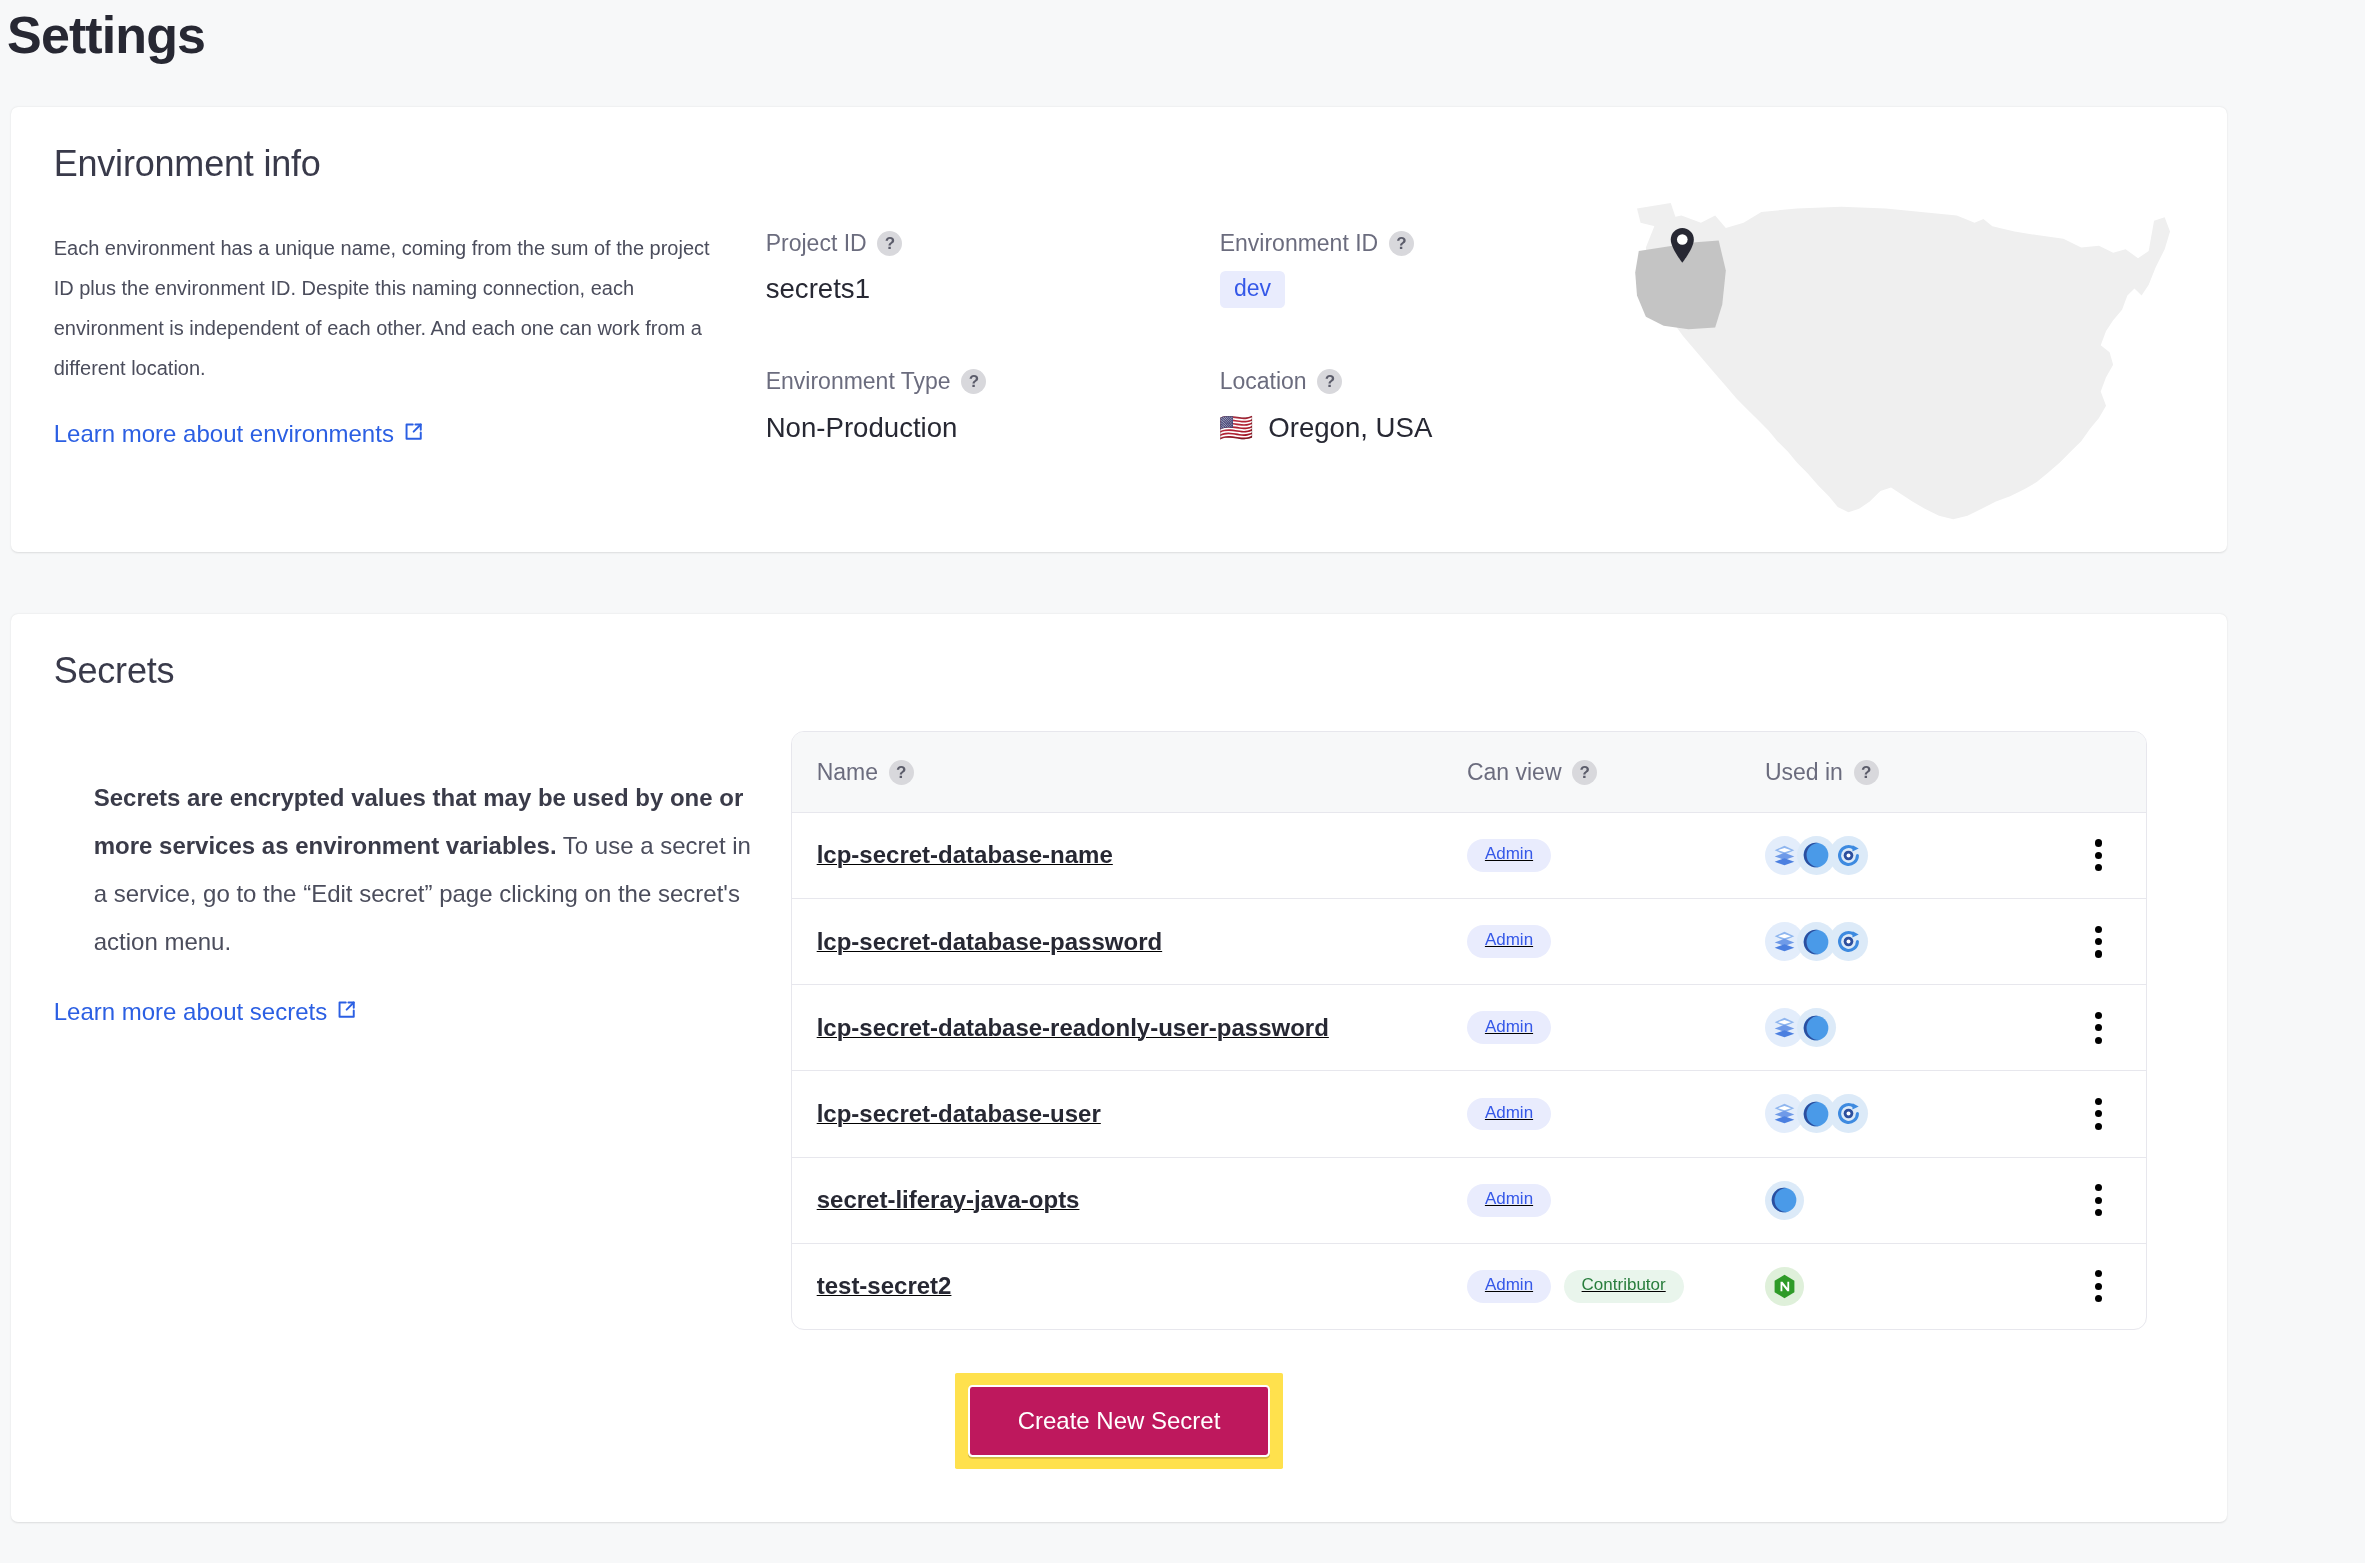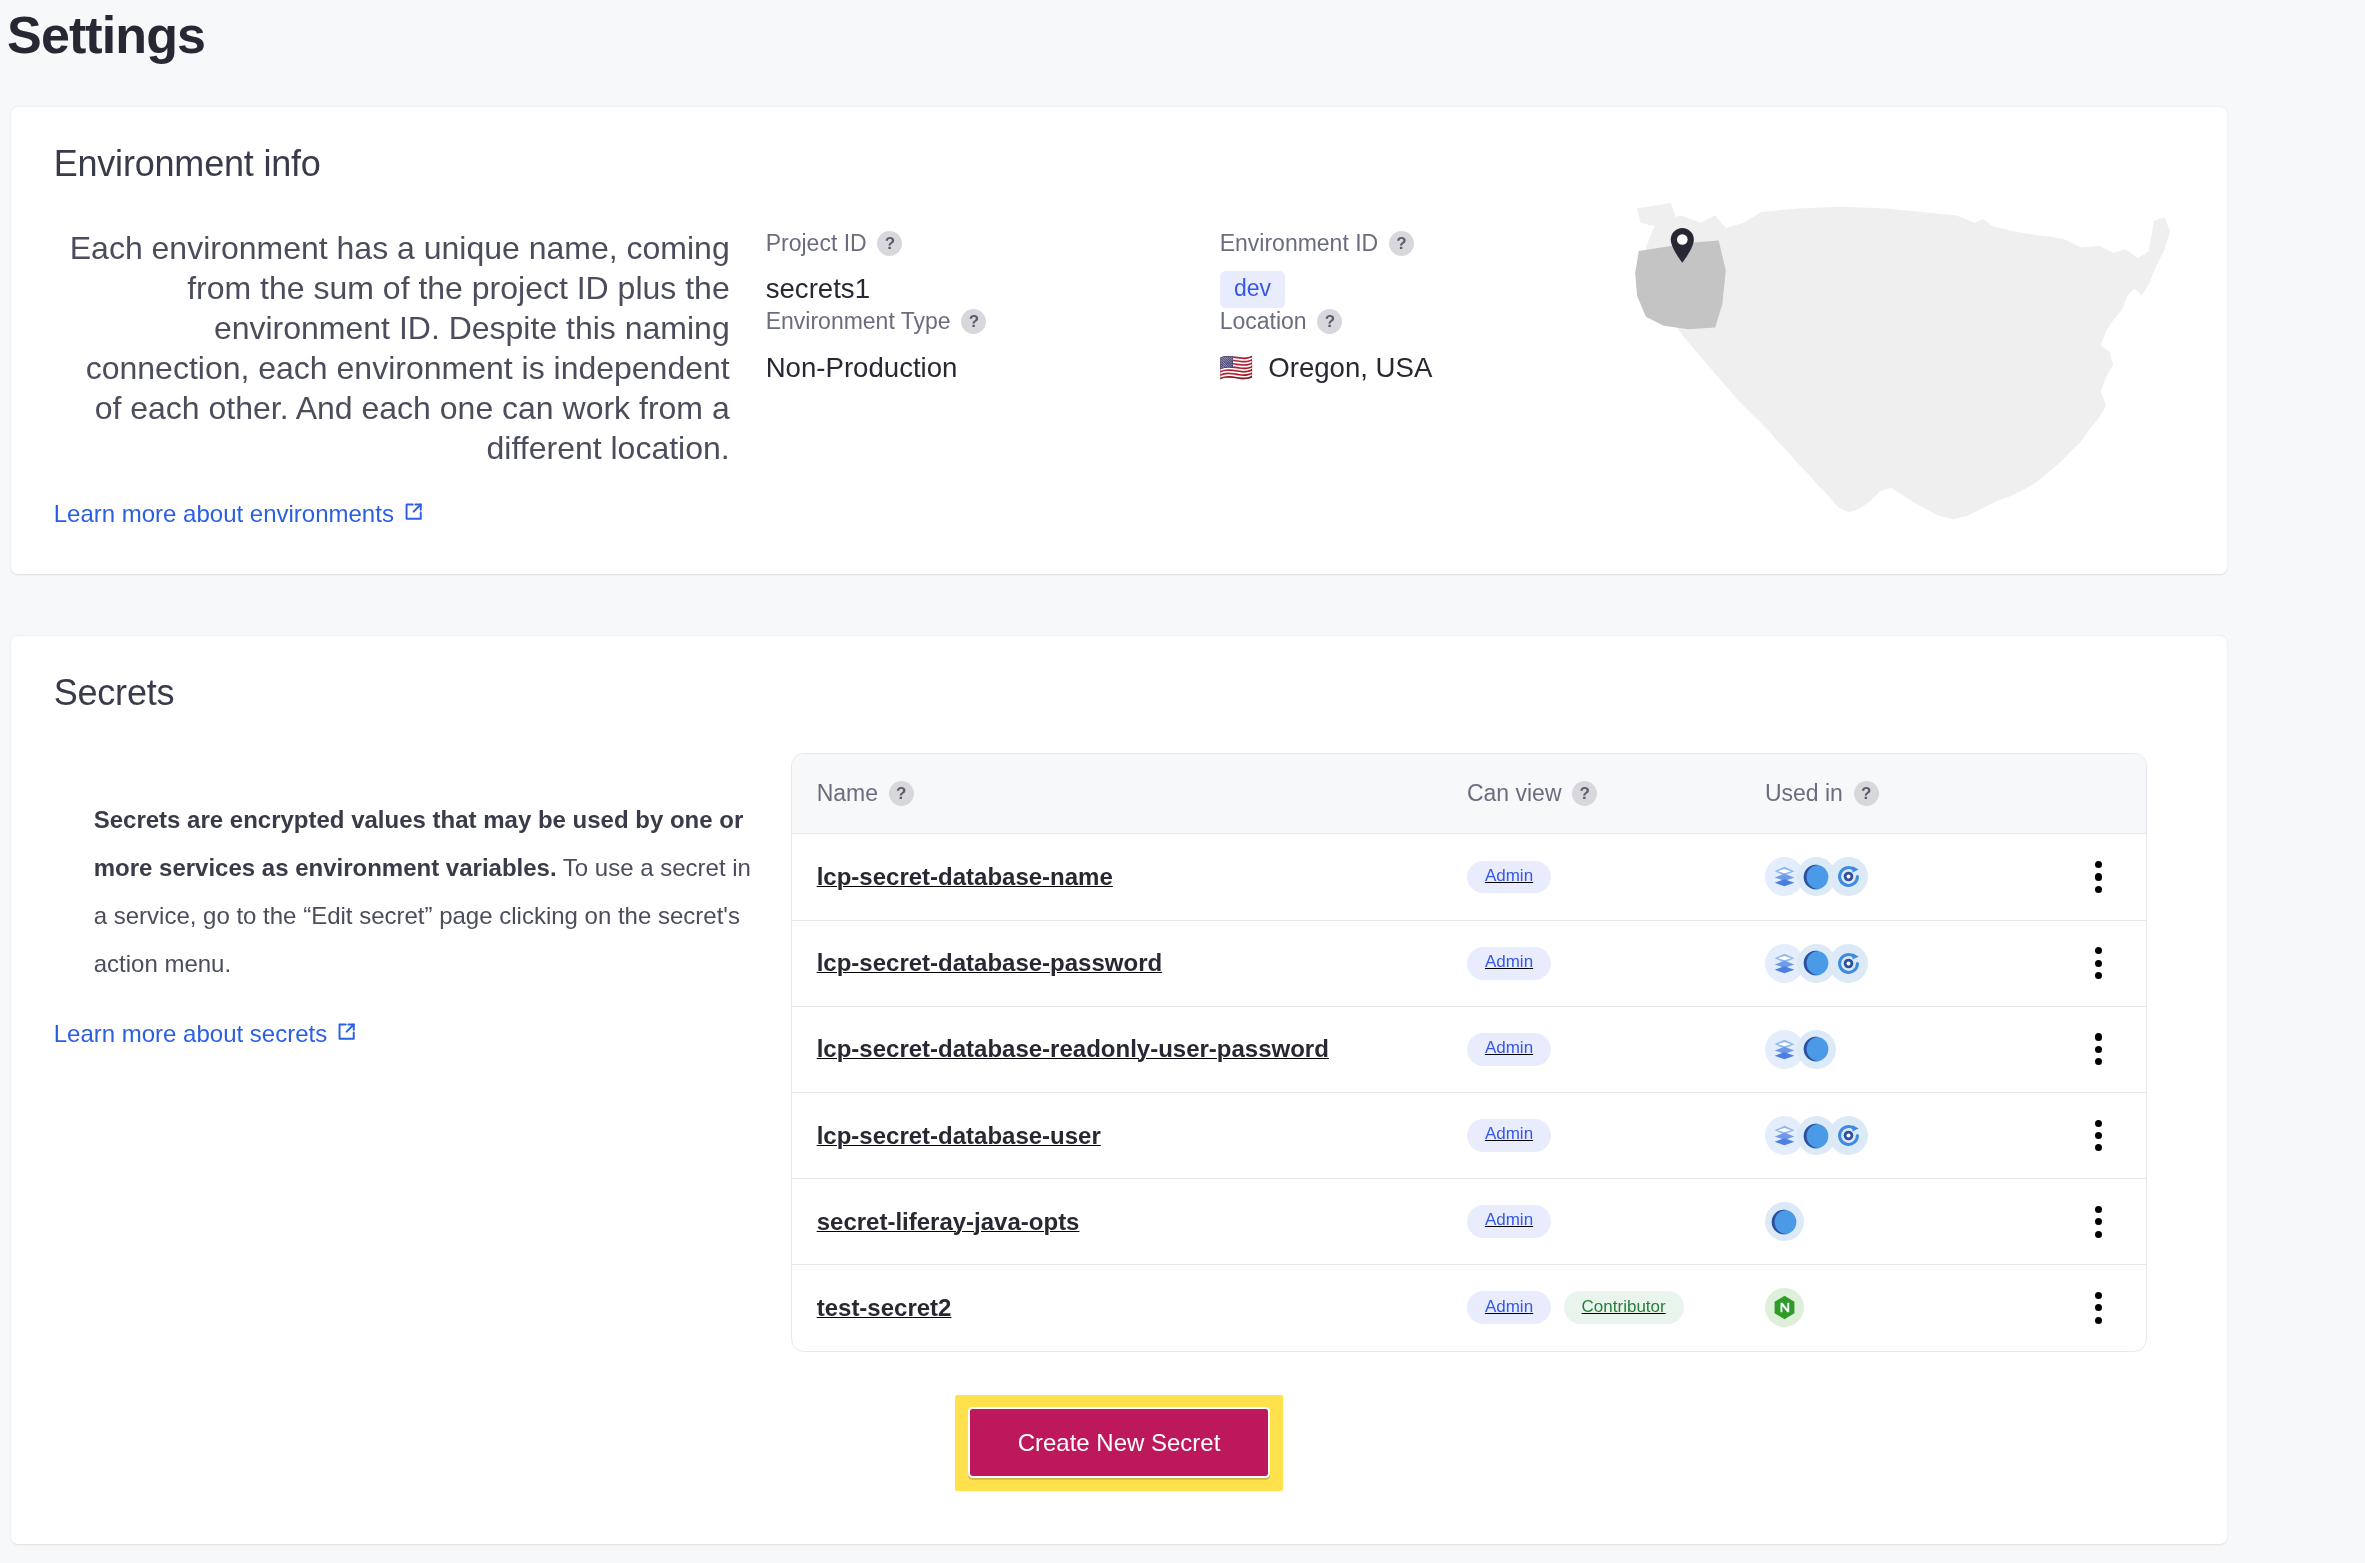--- a/index.html
+++ b/index.html
@@ -37,42 +37,42 @@
     font-weight: 400;
     color: #393a4a;
     margin-bottom: 39px;
     letter-spacing: -0.2px;
   }
 
   
   .env-body { display: flex; align-items: flex-start; }
   .env-desc { width: 676px; flex: 0 0 676px; padding-top: 3.6px; }
   .env-desc p {
-    font-size: 32px;
+    font-size: 20px;
     line-height: 40px;
     color: #4b4d5c;
-    text-align: right;
   }
   .link {
     display: inline-flex;
     align-items: flex-start;
     gap: 9px;
     color: #2b5fe3;
     font-size: 24px;
     margin-top: 32px;
     text-decoration: none;
     cursor: pointer;
   }
   .ext-icon { width: 21.3px; height: 21.3px; display: inline-block; }
 
   .env-fields {
     flex: 1;
     display: grid;
     grid-template-columns: 454px 1fr;
     grid-template-rows: auto auto;
+    row-gap: 60px;
     padding-left: 36px;
     padding-top: 5.3px;
   }
   .field-label {
     display: flex;
     align-items: center;
     gap: 10.7px;
     font-size: 23px;
     color: #6b6c7e;
     margin-bottom: 14.2px;

